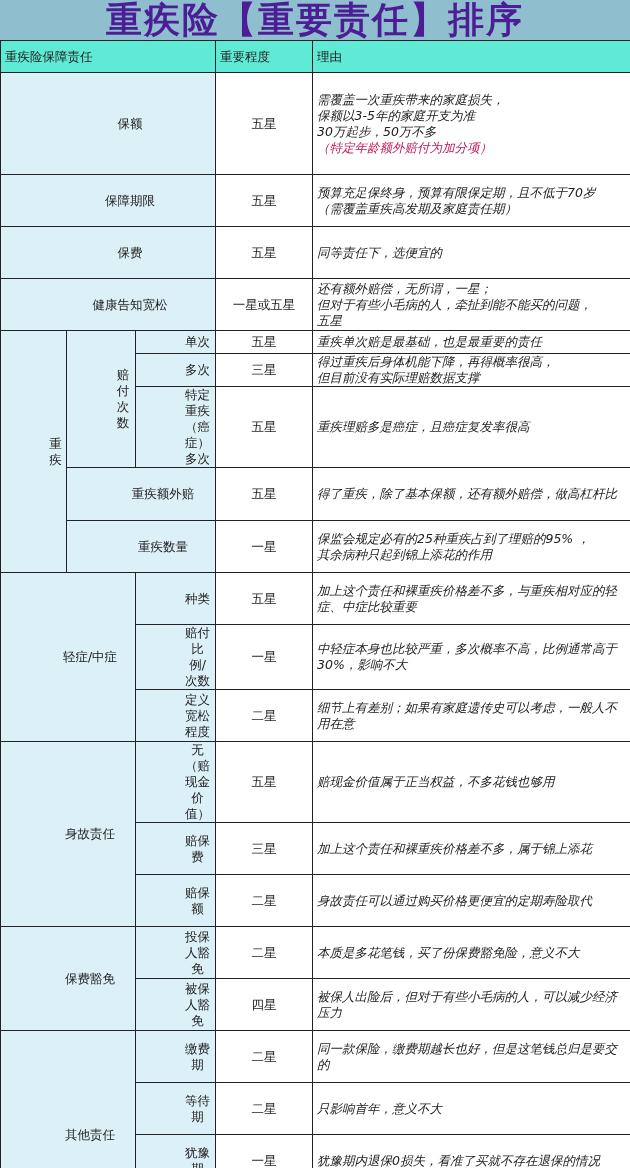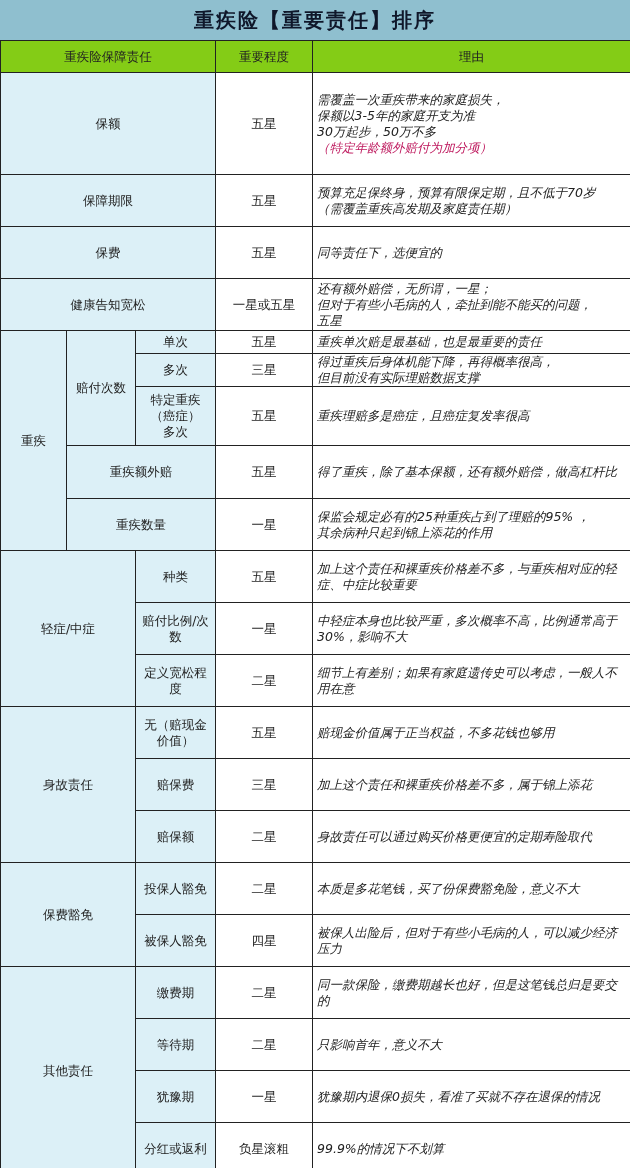--- a/index.html
+++ b/index.html
@@ -1,33 +1,33 @@
 <!DOCTYPE html>
 <html><head>
 <meta charset="utf-8">
 <style>
   html, body { margin: 0; padding: 0; background: #ffffff; }
   body { width: 630px; height: 1168px; overflow: hidden; font-family: "DejaVu Sans", sans-serif; }
   .title {
     position: absolute; left: 0; top: 0; width: 630px; height: 41px;
-    background: #8fbfcf; color: #0f172a;
-    font-size: 20px; font-weight: bold; letter-spacing: 2px;
+    background: #8fbfcf; color: #4c1d95;
+    font-size: 36px; font-weight: bold; letter-spacing: 2px;
     display: flex; align-items: center; justify-content: center;
   }
   table {
     position: absolute; left: 0; top: 40px;
     border-collapse: collapse; table-layout: fixed; width: 630px;
   }
   td, th {
     border: 1.5px solid #222;
     font-size: 12.5px; color: #222; font-weight: normal;
     padding: 0 4px; line-height: 16px;
   }
-  th { background: #84cc16; height: 31px; text-align: center; }
-  td.blue { background: #dcf0f7; text-align: center; }
+  th { background: #5eead4; height: 31px; text-align: left; }
+  td.blue { background: #dcf0f7; text-align: center; padding-left: 48px; }
   td.white { background: #ffffff; text-align: center; }
   td.reason { background: #ffffff; text-align: left; padding-left: 4px; font-style: italic; }
   .red { color: #be185d; }
   .line { display: block; }
 </style>
 </head>
 <body>
 
 <div class="title">重疾险【重要责任】排序</div>
 

